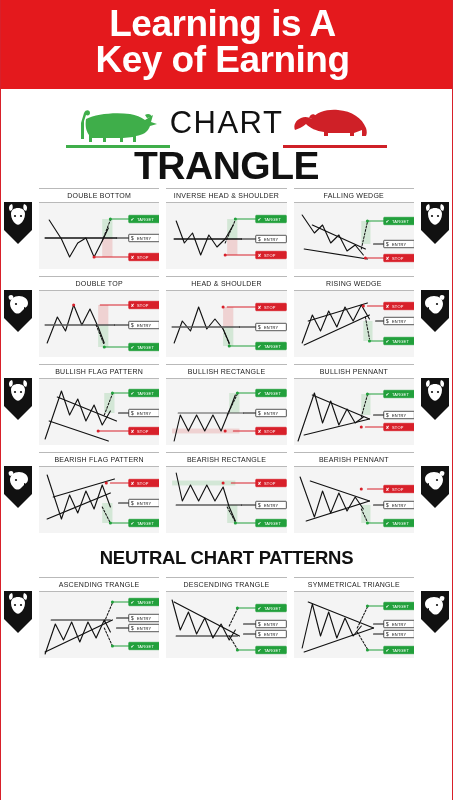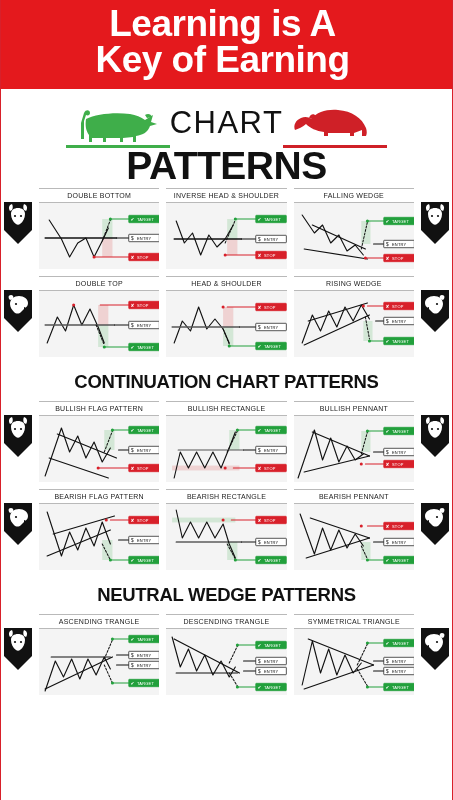--- a/index.html
+++ b/index.html
@@ -126,21 +126,21 @@
       <div class="animal-block">
         <svg class="animal-svg" viewBox="0 0 104 40" width="104" height="40">
           <g fill="#cf2027">
             <path d="M12 26 c-2-5 1-10 6-12 c4-2 8-1 10 1 c6-7 16-10 27-9 c14 1 24 8 28 18 c1 3 1 6 0 8 l-4 0 l0-6 l-8 3 l0 3 l-4 0 l0-3 l-22 0 l0 3 l-4 0 l0-4 c-8-1-14-4-18-8 c-3 3-8 5-11 6 z"></path>
             <path d="M26 14 c1-4 5-5 7-2 l-5 3 z"></path>
           </g>
         </svg>
         <div class="rule-red"></div>
       </div>
     </div>
-    <div class="patterns-word">PATTERNS</div>
+    <div class="patterns-word">TRANGLE</div>
   </div>
 
   <div id="sections-root">
       <div class="rows">
         <div class="row" style="position: relative;">
           <div class="emblem left-col" style="left: -37px; top: 12px;">
             <svg viewBox="0 0 34 46">
               <g>
                 <path d="M2 2 L30 2 L30 30 L16 44 L2 30 Z" fill="#111"></path>
                 <path fill="#fff" d="M9 14 c0-4 3-6 7-6 c4 0 7 2 7 6 c0 4-2 8-5 10 c-1 1-3 1-4 0 c-3-2-5-6-5-10 z"></path>
@@ -386,21 +386,20 @@
                     <text x="91.6" y="52.05" font-size="4.6" font-family="&quot;Liberation Sans&quot;, sans-serif" fill="#ffffff" text-anchor="middle">✔</text>
                     <text x="96" y="51.8" font-size="3.9" font-family="&quot;Liberation Sans&quot;, sans-serif" letter-spacing="0.25" fill="#ffffff">TARGET</text>
                   </g>
                   <circle cx="74" cy="50" r="1.5" fill="#22a03c"></circle>
                 </g>
               </svg>
             </div>
           </div>
         </div>
       </div>
-      <div class="section-title">CONTINUATION CHART PATTERNS</div>
       <div class="rows">
         <div class="row" style="position: relative;">
           <div class="emblem left-col" style="left: -37px; top: 12px;">
             <svg viewBox="0 0 34 46">
               <g>
                 <path d="M2 2 L30 2 L30 30 L16 44 L2 30 Z" fill="#111"></path>
                 <path fill="#fff" d="M9 14 c0-4 3-6 7-6 c4 0 7 2 7 6 c0 4-2 8-5 10 c-1 1-3 1-4 0 c-3-2-5-6-5-10 z"></path>
                 <path fill="#fff" d="M8 11 c-2-3-1-6 2-7 c1 2 1 4 0 6 z"></path>
                 <path fill="#fff" d="M24 11 c2-3 1-6-2-7 c-1 2-1 4 0 6 z"></path>
                 <circle cx="13" cy="16" r="1.1" fill="#111"></circle>
@@ -643,21 +642,21 @@
                     <text x="91.6" y="58.05" font-size="4.6" font-family="&quot;Liberation Sans&quot;, sans-serif" fill="#ffffff" text-anchor="middle">✔</text>
                     <text x="96" y="57.8" font-size="3.9" font-family="&quot;Liberation Sans&quot;, sans-serif" letter-spacing="0.25" fill="#ffffff">TARGET</text>
                   </g>
                   <circle cx="72" cy="56" r="1.5" fill="#22a03c"></circle>
                 </g>
               </svg>
             </div>
           </div>
         </div>
       </div>
-      <div class="section-title">NEUTRAL WEDGE PATTERNS</div>
+      <div class="section-title">NEUTRAL CHART PATTERNS</div>
       <div class="rows">
         <div class="row" style="position: relative;">
           <div class="emblem left-col" style="left: -37px; top: 12px;">
             <svg viewBox="0 0 34 46">
               <g>
                 <path d="M2 2 L30 2 L30 30 L16 44 L2 30 Z" fill="#111"></path>
                 <path fill="#fff" d="M9 14 c0-4 3-6 7-6 c4 0 7 2 7 6 c0 4-2 8-5 10 c-1 1-3 1-4 0 c-3-2-5-6-5-10 z"></path>
                 <path fill="#fff" d="M8 11 c-2-3-1-6 2-7 c1 2 1 4 0 6 z"></path>
                 <path fill="#fff" d="M24 11 c2-3 1-6-2-7 c-1 2-1 4 0 6 z"></path>
                 <circle cx="13" cy="16" r="1.1" fill="#111"></circle>

